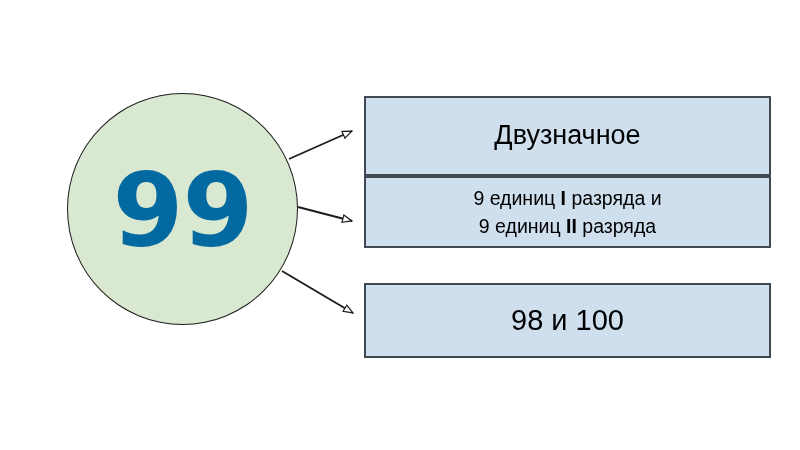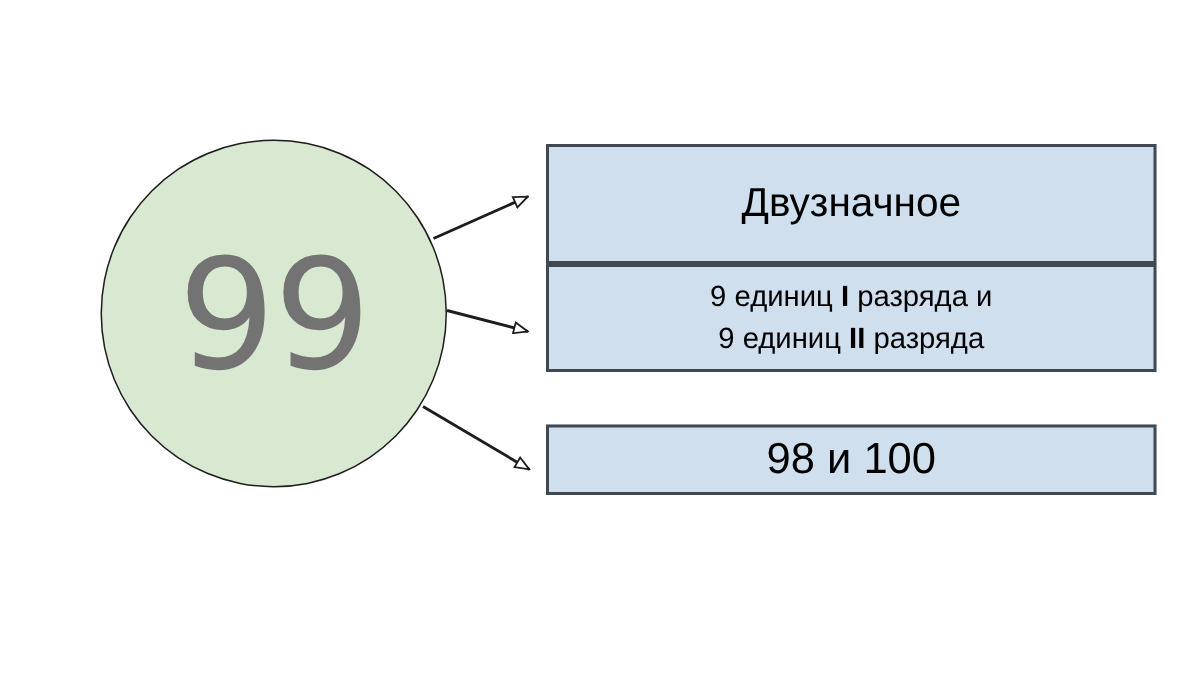--- a/index.html
+++ b/index.html
@@ -37,43 +37,43 @@
     border-radius: 50%;
     background: #d9e8d0;
     border: 1.4px solid #1d1d1d;
     box-sizing: border-box;
     display: flex;
     align-items: center;
     justify-content: center;
   }
   .node-circle-label {
     font-family: "DejaVu Sans", sans-serif;
-    font-weight: 400;
+    font-weight: 700;
     font-size: 102px;
     line-height: 1;
-    color: #737373;
+    color: #0369a1;
     letter-spacing: -1px;
     margin-top: 4px;
   }
   .box {
     position: absolute;
     left: 364px;
     width: 407px;
     background: #cfdfee;
     border: 2px solid #404852;
     box-sizing: border-box;
     display: flex;
     align-items: center;
     justify-content: center;
     text-align: center;
     color: #000000;
   }
   .box-1 { top: 96px;  height: 80px; }
   .box-2 { top: 176px; height: 72px; }
-  .box-3 { top: 283px; height: 47px; }
+  .box-3 { top: 283px; height: 75px; }
 
   .box-1 .box-label {
     font-size: 27px;
     line-height: 1.1;
   }
   .box-2 .box-label {
     font-size: 19.5px;
     line-height: 1.45;
   }
   .box-3 .box-label {

